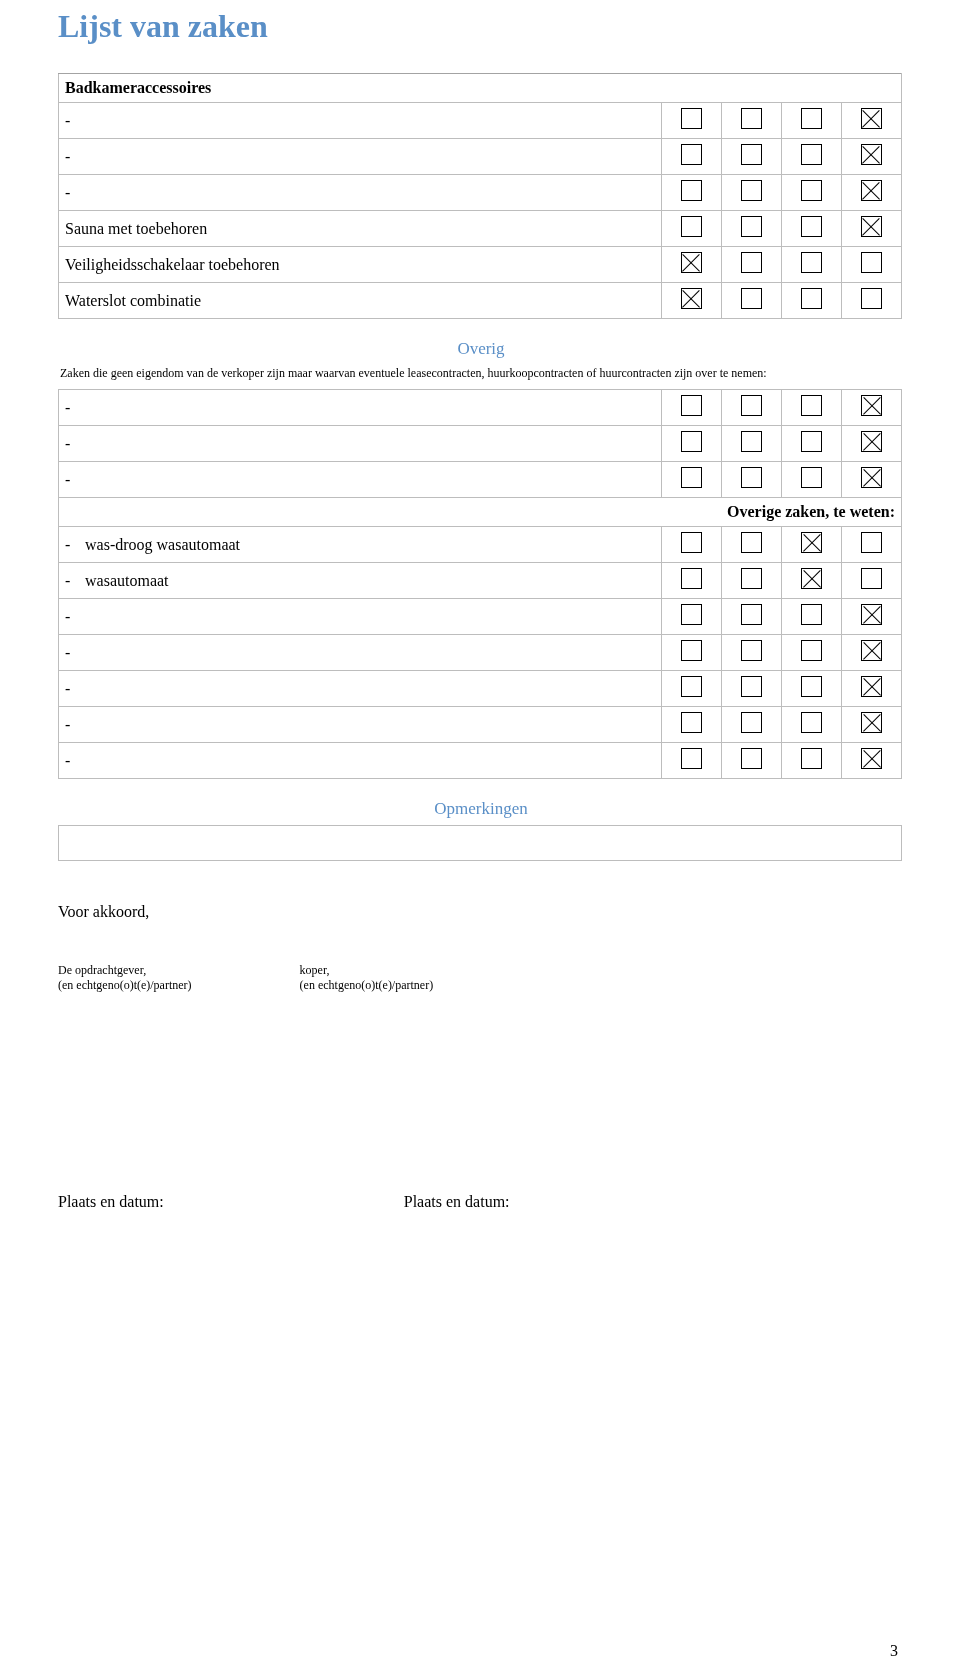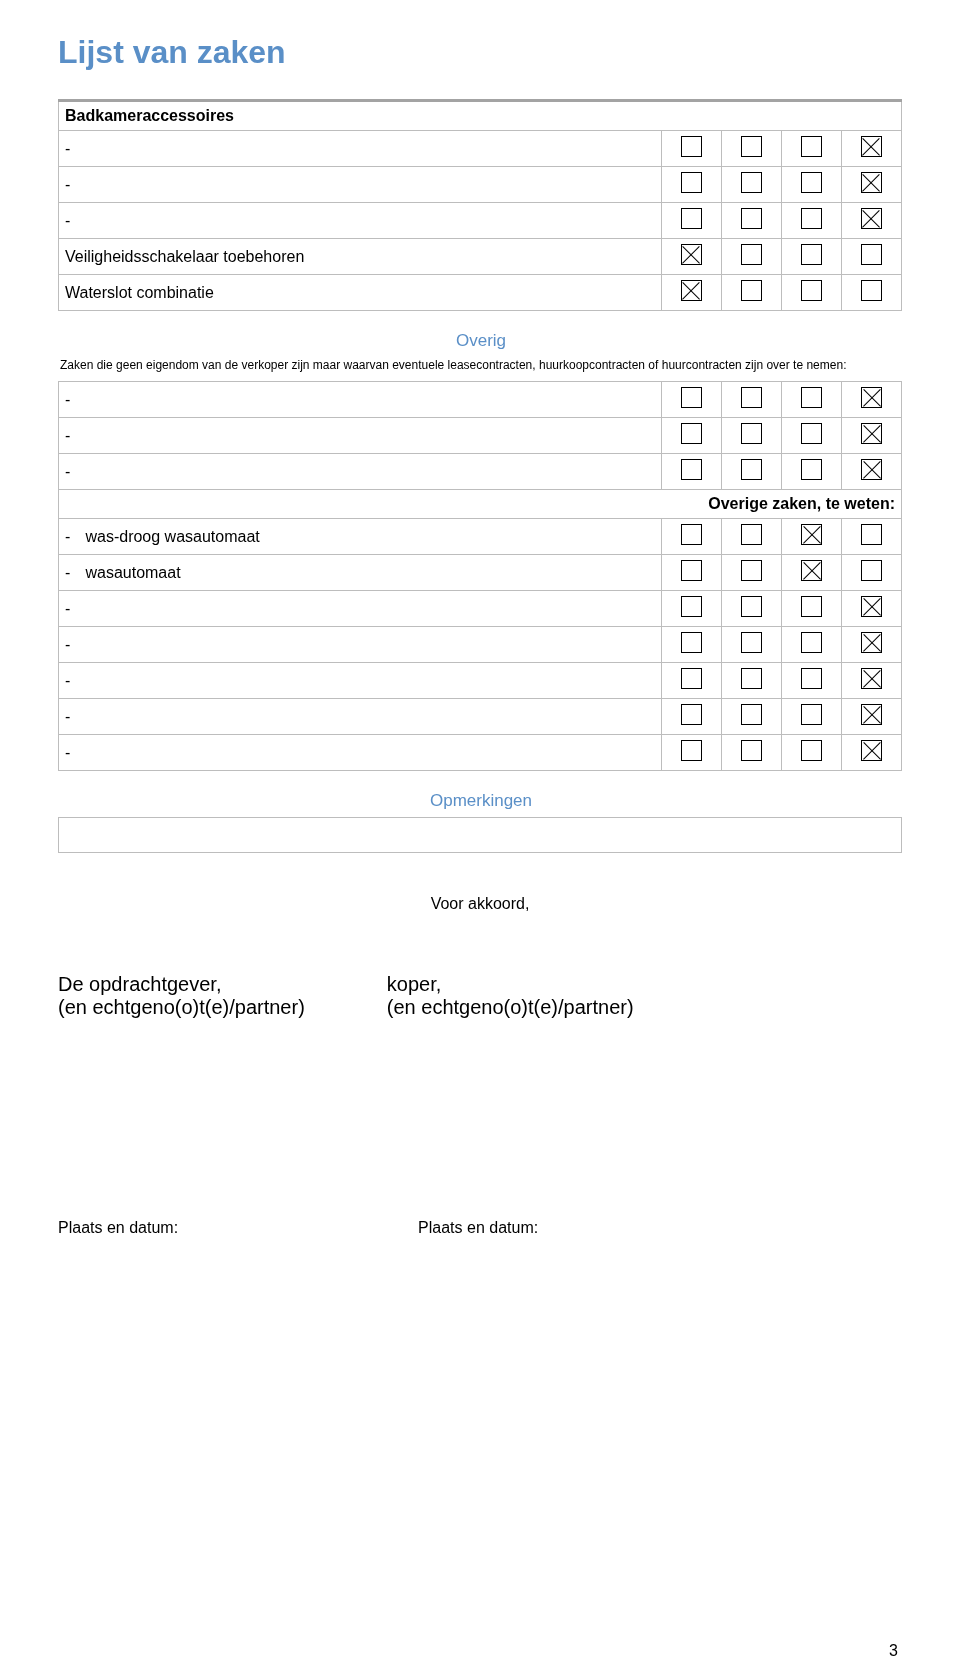--- a/index.html
+++ b/index.html
@@ -4,23 +4,24 @@
 <style>
   * { box-sizing: border-box; }
   body {
     margin: 0;
     padding: 0;
     background: #ffffff;
     font-family: Arial, Helvetica, sans-serif;
     width: 960px;
   }
   .page {
-    padding: 34px 58px 20px 58px;
+    padding: 8px 58px 20px 58px;
     position: relative;
     min-height: 1674px;
+    font-family: Liberation Serif, serif;
   }
   .title {
     color: #5a8fc7;
     font-size: 32px;
     font-weight: bold;
     margin: 0 0 28px 0;
   }
   .section-head-blue {
     color: #5a8fc7;
     font-size: 17px;
@@ -33,21 +34,21 @@
     table-layout: fixed;
   }
   table.grid td, table.grid th {
     border: 1px solid #bdbdbd;
     padding: 5px 6px;
     font-size: 16px;
     vertical-align: middle;
   }
   table.grid td.lbl { text-align: left; }
   table.grid td.ck { text-align: center; width: 60px; }
-  table.grid td.head { font-weight: bold; border-top: 3px solid #a3a3a3; }
+  table.grid td.head { font-weight: bold; border-top: 1px solid #a3a3a3; }
   .box {
     width: 21px;
     height: 21px;
     border: 1.3px solid #000;
     display: inline-block;
     position: relative;
     background: #fff;
   }
   .box.checked::before,
   .box.checked::after {
@@ -74,28 +75,28 @@
     padding-left: 4px;
     text-align: right;
   }
   .comments-box {
     border: 1px solid #bdbdbd;
     height: 36px;
     width: 100%;
     margin-top: 4px;
   }
   .sig-block {
-    margin-top: 60px;
+    margin-top: 42px;
     display: flex;
-    gap: 82px;
-    font-size: 20px;
+    gap: 108px;
+    font-size: 12px;
     color: #000;
   }
   .sig-col { flex: 0 0 auto; }
-  .akkoord { margin-top: 42px; font-size: 16px; text-align: center; }
+  .akkoord { margin-top: 42px; font-size: 16px; }
   .place-date {
     margin-top: 200px;
     display: flex;
     gap: 240px;
     font-size: 16px;
     text-align: right;
   }
   .page-num {
     position: absolute;
     bottom: 14px;
@@ -135,20 +136,27 @@
         </tr>
         <tr>
           <td class="lbl">-</td>
           <td class="ck"><span class="box"></span></td>
           <td class="ck"><span class="box"></span></td>
           <td class="ck"><span class="box"></span></td>
           <td class="ck"><span class="box checked"></span></td>
         </tr>
         <tr>
           <td class="lbl">-</td>
+          <td class="ck"><span class="box"></span></td>
+          <td class="ck"><span class="box"></span></td>
+          <td class="ck"><span class="box"></span></td>
+          <td class="ck"><span class="box checked"></span></td>
+        </tr>
+        <tr>
+          <td class="lbl">Sauna met toebehoren</td>
           <td class="ck"><span class="box"></span></td>
           <td class="ck"><span class="box"></span></td>
           <td class="ck"><span class="box"></span></td>
           <td class="ck"><span class="box checked"></span></td>
         </tr>
         <tr>
           <td class="lbl">Veiligheidsschakelaar toebehoren</td>
           <td class="ck"><span class="box checked"></span></td>
           <td class="ck"><span class="box"></span></td>
           <td class="ck"><span class="box"></span></td>

